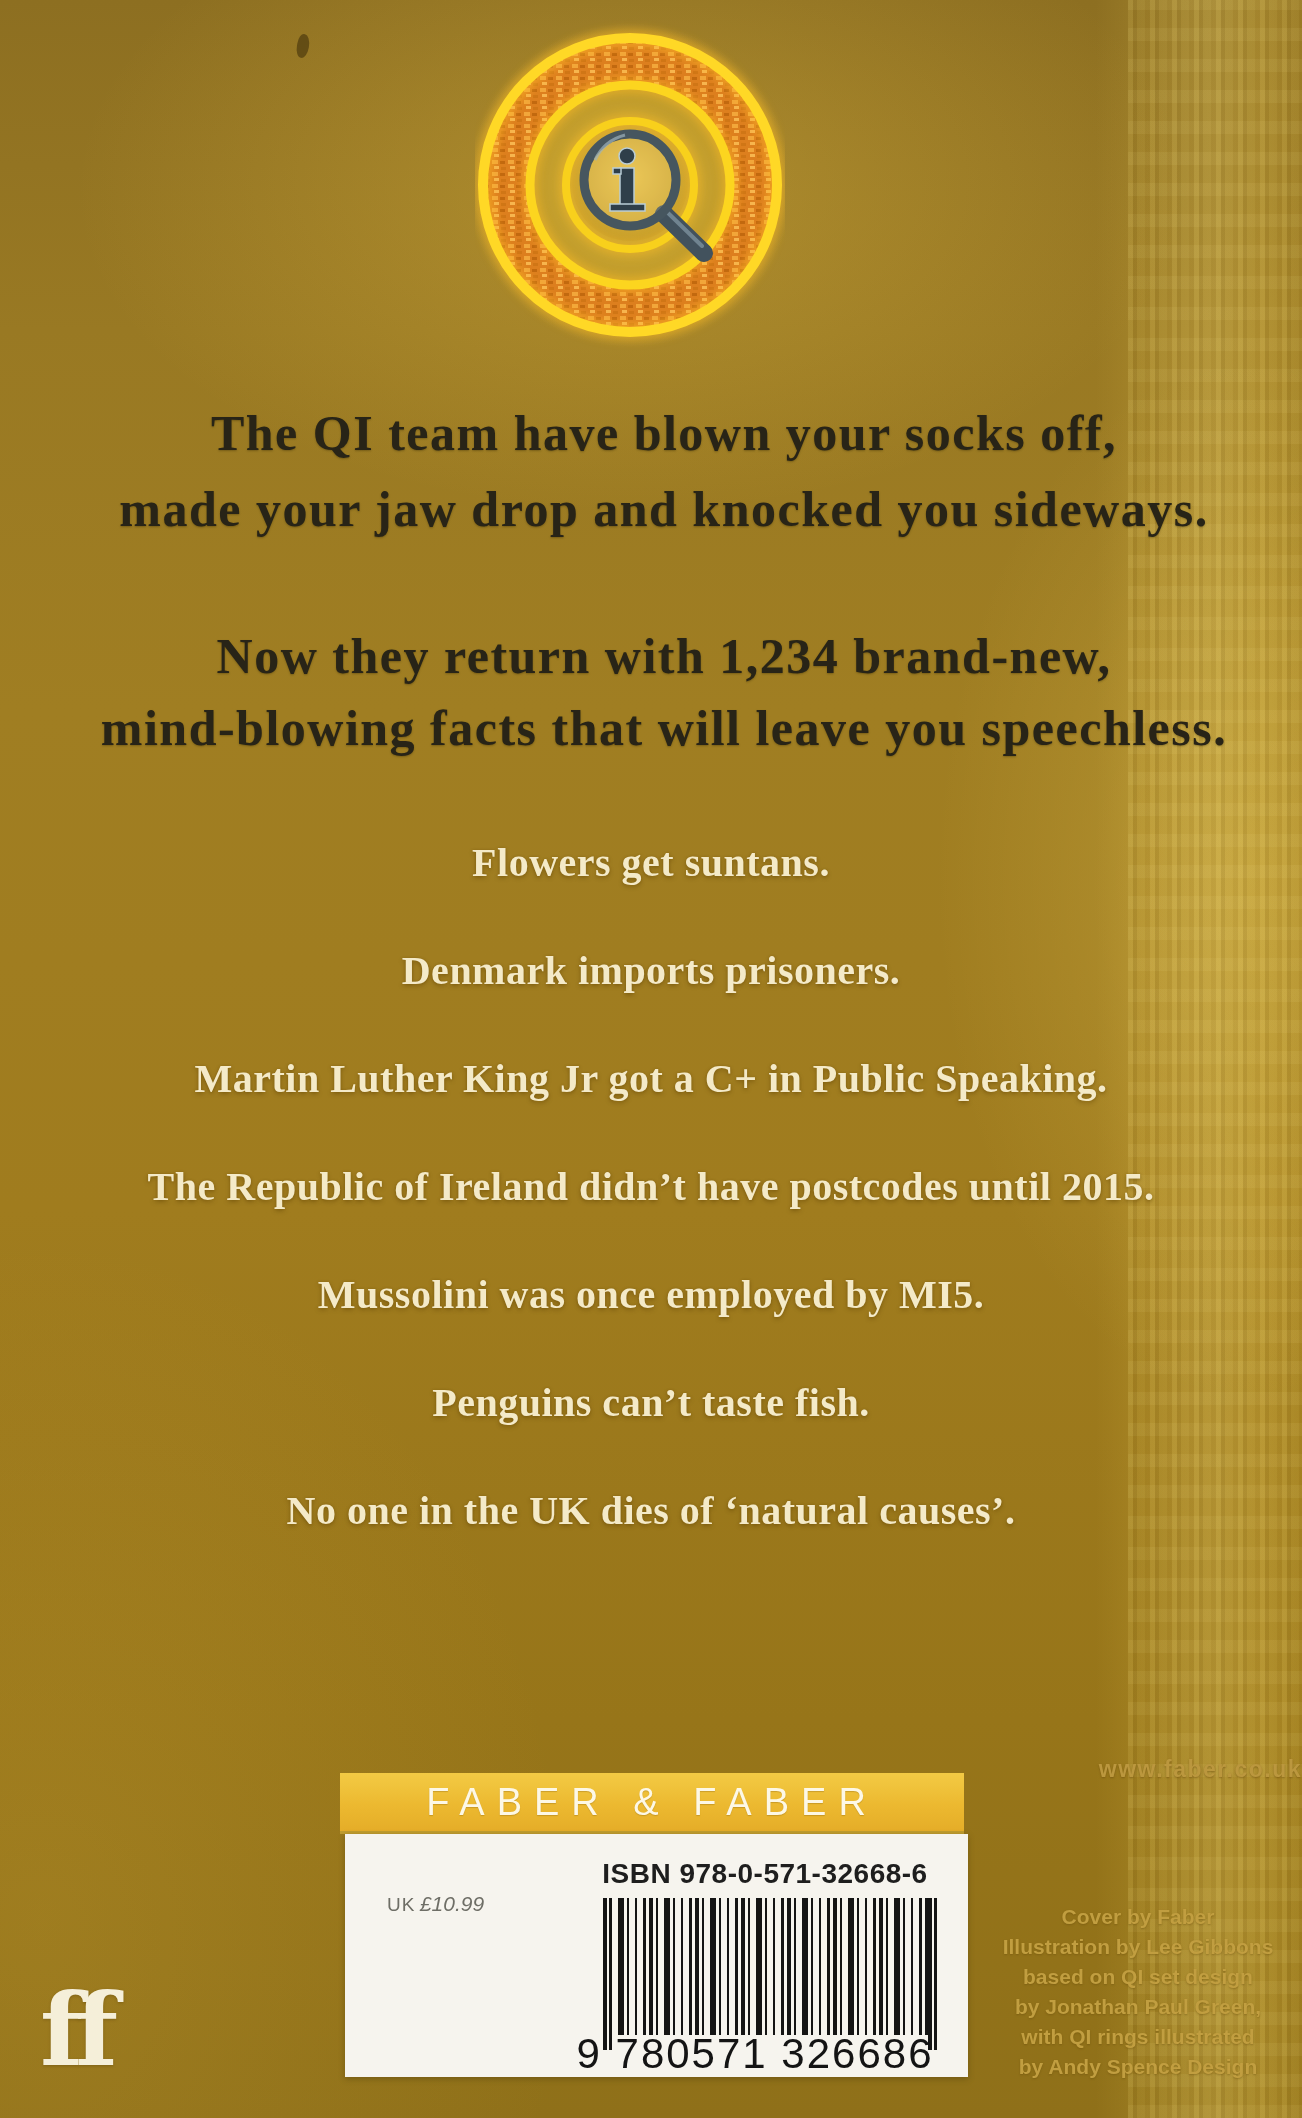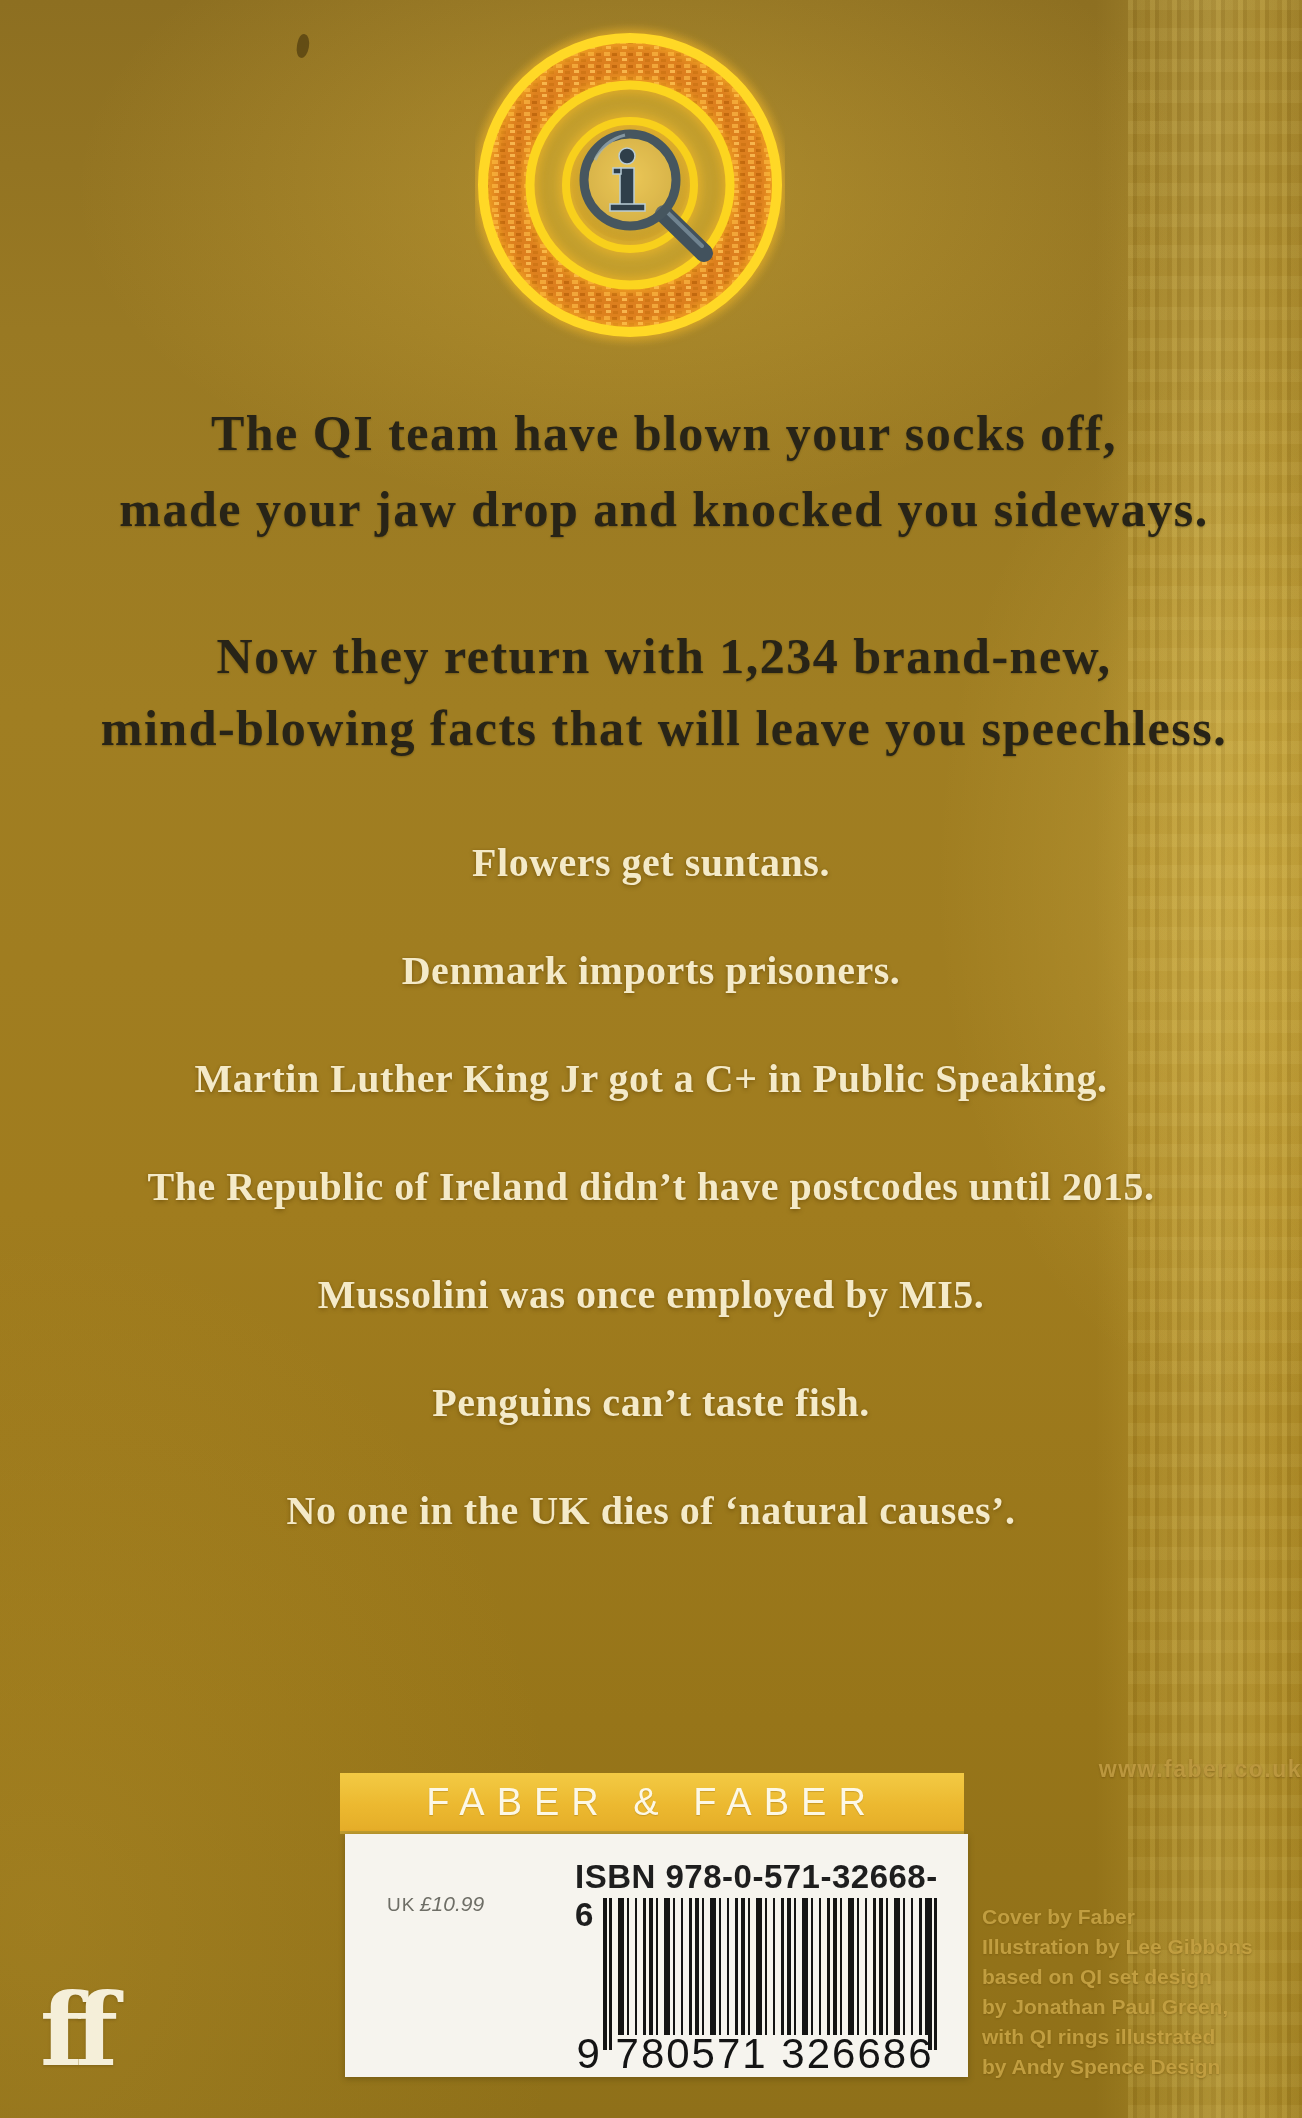--- a/index.html
+++ b/index.html
@@ -62,43 +62,43 @@
     font-family:"Liberation Sans","DejaVu Sans",sans-serif;
     font-size:38px;font-weight:400;letter-spacing:12px;color:#fdf8e6;
     text-shadow:0 1px 1px rgba(150,110,20,.4);}
 
   .white-box{position:absolute;left:345px;top:1834px;width:623px;height:243px;
     background:var(--white_box);box-shadow:0 2px 6px rgba(60,45,5,.35);}
   .price{position:absolute;left:42px;top:58px;
     font-family:"Liberation Sans","DejaVu Sans",sans-serif;color:#6e6e66;}
   .price .region{font-size:19px;letter-spacing:1px;}
   .price .value{font-size:21px;font-style:italic;}
-  .isbn{position:absolute;left:230px;top:24px;width:380px;
-    font-family:"Liberation Sans","DejaVu Sans",sans-serif;
-    font-size:33px;font-weight:700;color:#1e1e1e;letter-spacing:.5px;}
+  .isbn{position:absolute;left:230px;top:24px;width:380px;text-align:center;
+    font-family:"Liberation Sans","DejaVu Sans",sans-serif;
+    font-size:28px;font-weight:700;color:#1e1e1e;letter-spacing:.5px;}
   .bars{position:absolute;left:258px;top:64px;width:334px;height:137px;
     background:repeating-linear-gradient(90deg,
       #141414 0 4px,  var(--white_box) 4px 7px,
       #141414 7px 9px, var(--white_box) 9px 15px,
       #141414 15px 21px, var(--white_box) 21px 24px,
       #141414 24px 26px, var(--white_box) 26px 32px,
       #141414 32px 34px, var(--white_box) 34px 40px,
       #141414 40px 43px, var(--white_box) 43px 46px);}
   .bars::before,.bars::after{content:"";position:absolute;top:0;width:9px;height:152px;
     background:linear-gradient(90deg,#141414 0 4px,var(--white_box) 4px 6px,#141414 6px 9px);}
   .bars::before{left:0;}
   .bars::after{right:0;}
   .barcode-digits{position:absolute;left:190px;top:196px;width:440px;text-align:center;
     font-family:"Liberation Sans","DejaVu Sans",sans-serif;
     font-size:42px;color:#141414;letter-spacing:2px;}
 
   .credits{position:absolute;left:982px;top:1902px;width:312px;
     font-family:"Liberation Sans","DejaVu Sans",sans-serif;
     font-size:21px;font-weight:700;line-height:30px;color:var(--credit_text);
-    text-shadow:0 1px 2px rgba(105,78,12,.45);}
+    text-shadow:0 1px 2px rgba(105,78,12,.45);text-align:center;}
   .credits div{white-space:nowrap;}
 
   .ff-logo{position:absolute;left:40px;top:1980px;
     font-family:"DejaVu Serif","Liberation Serif",serif;
     font-size:100px;font-weight:700;letter-spacing:-0.08em;line-height:1;
     color:#f5efd9;text-shadow:0 1px 3px rgba(90,65,10,.4);}
 </style>
 </head>
 <body>
 

